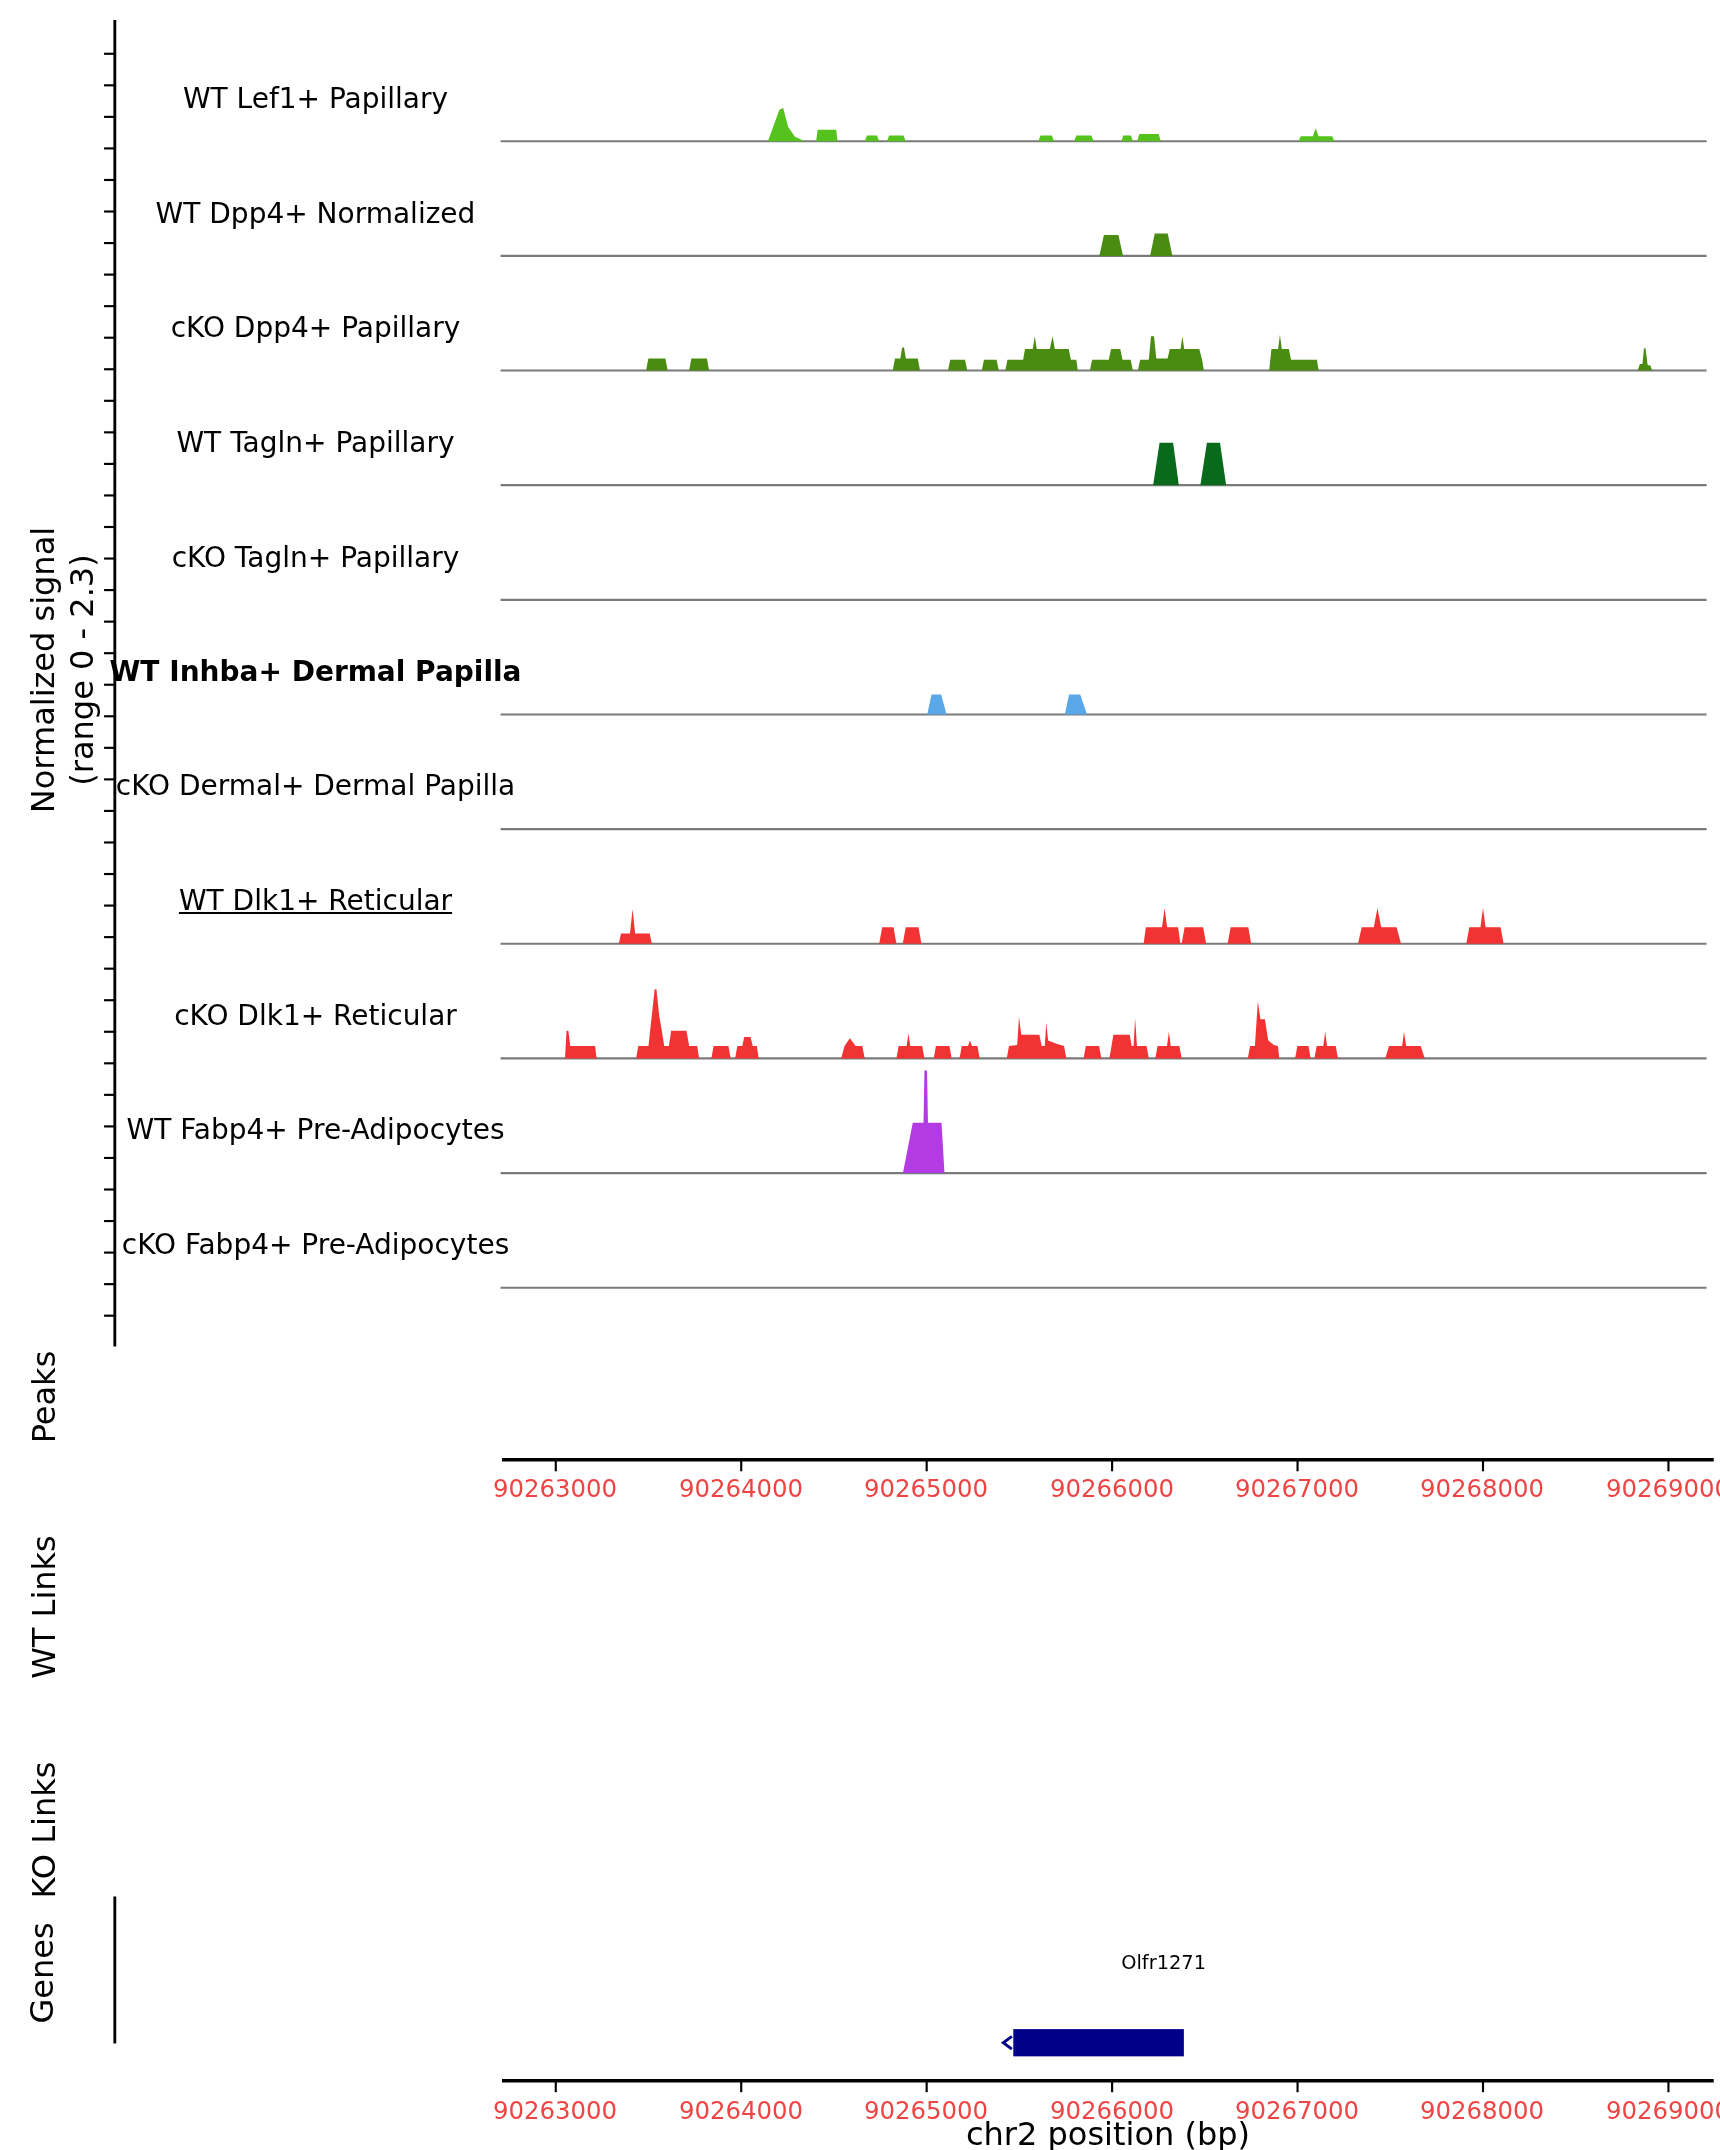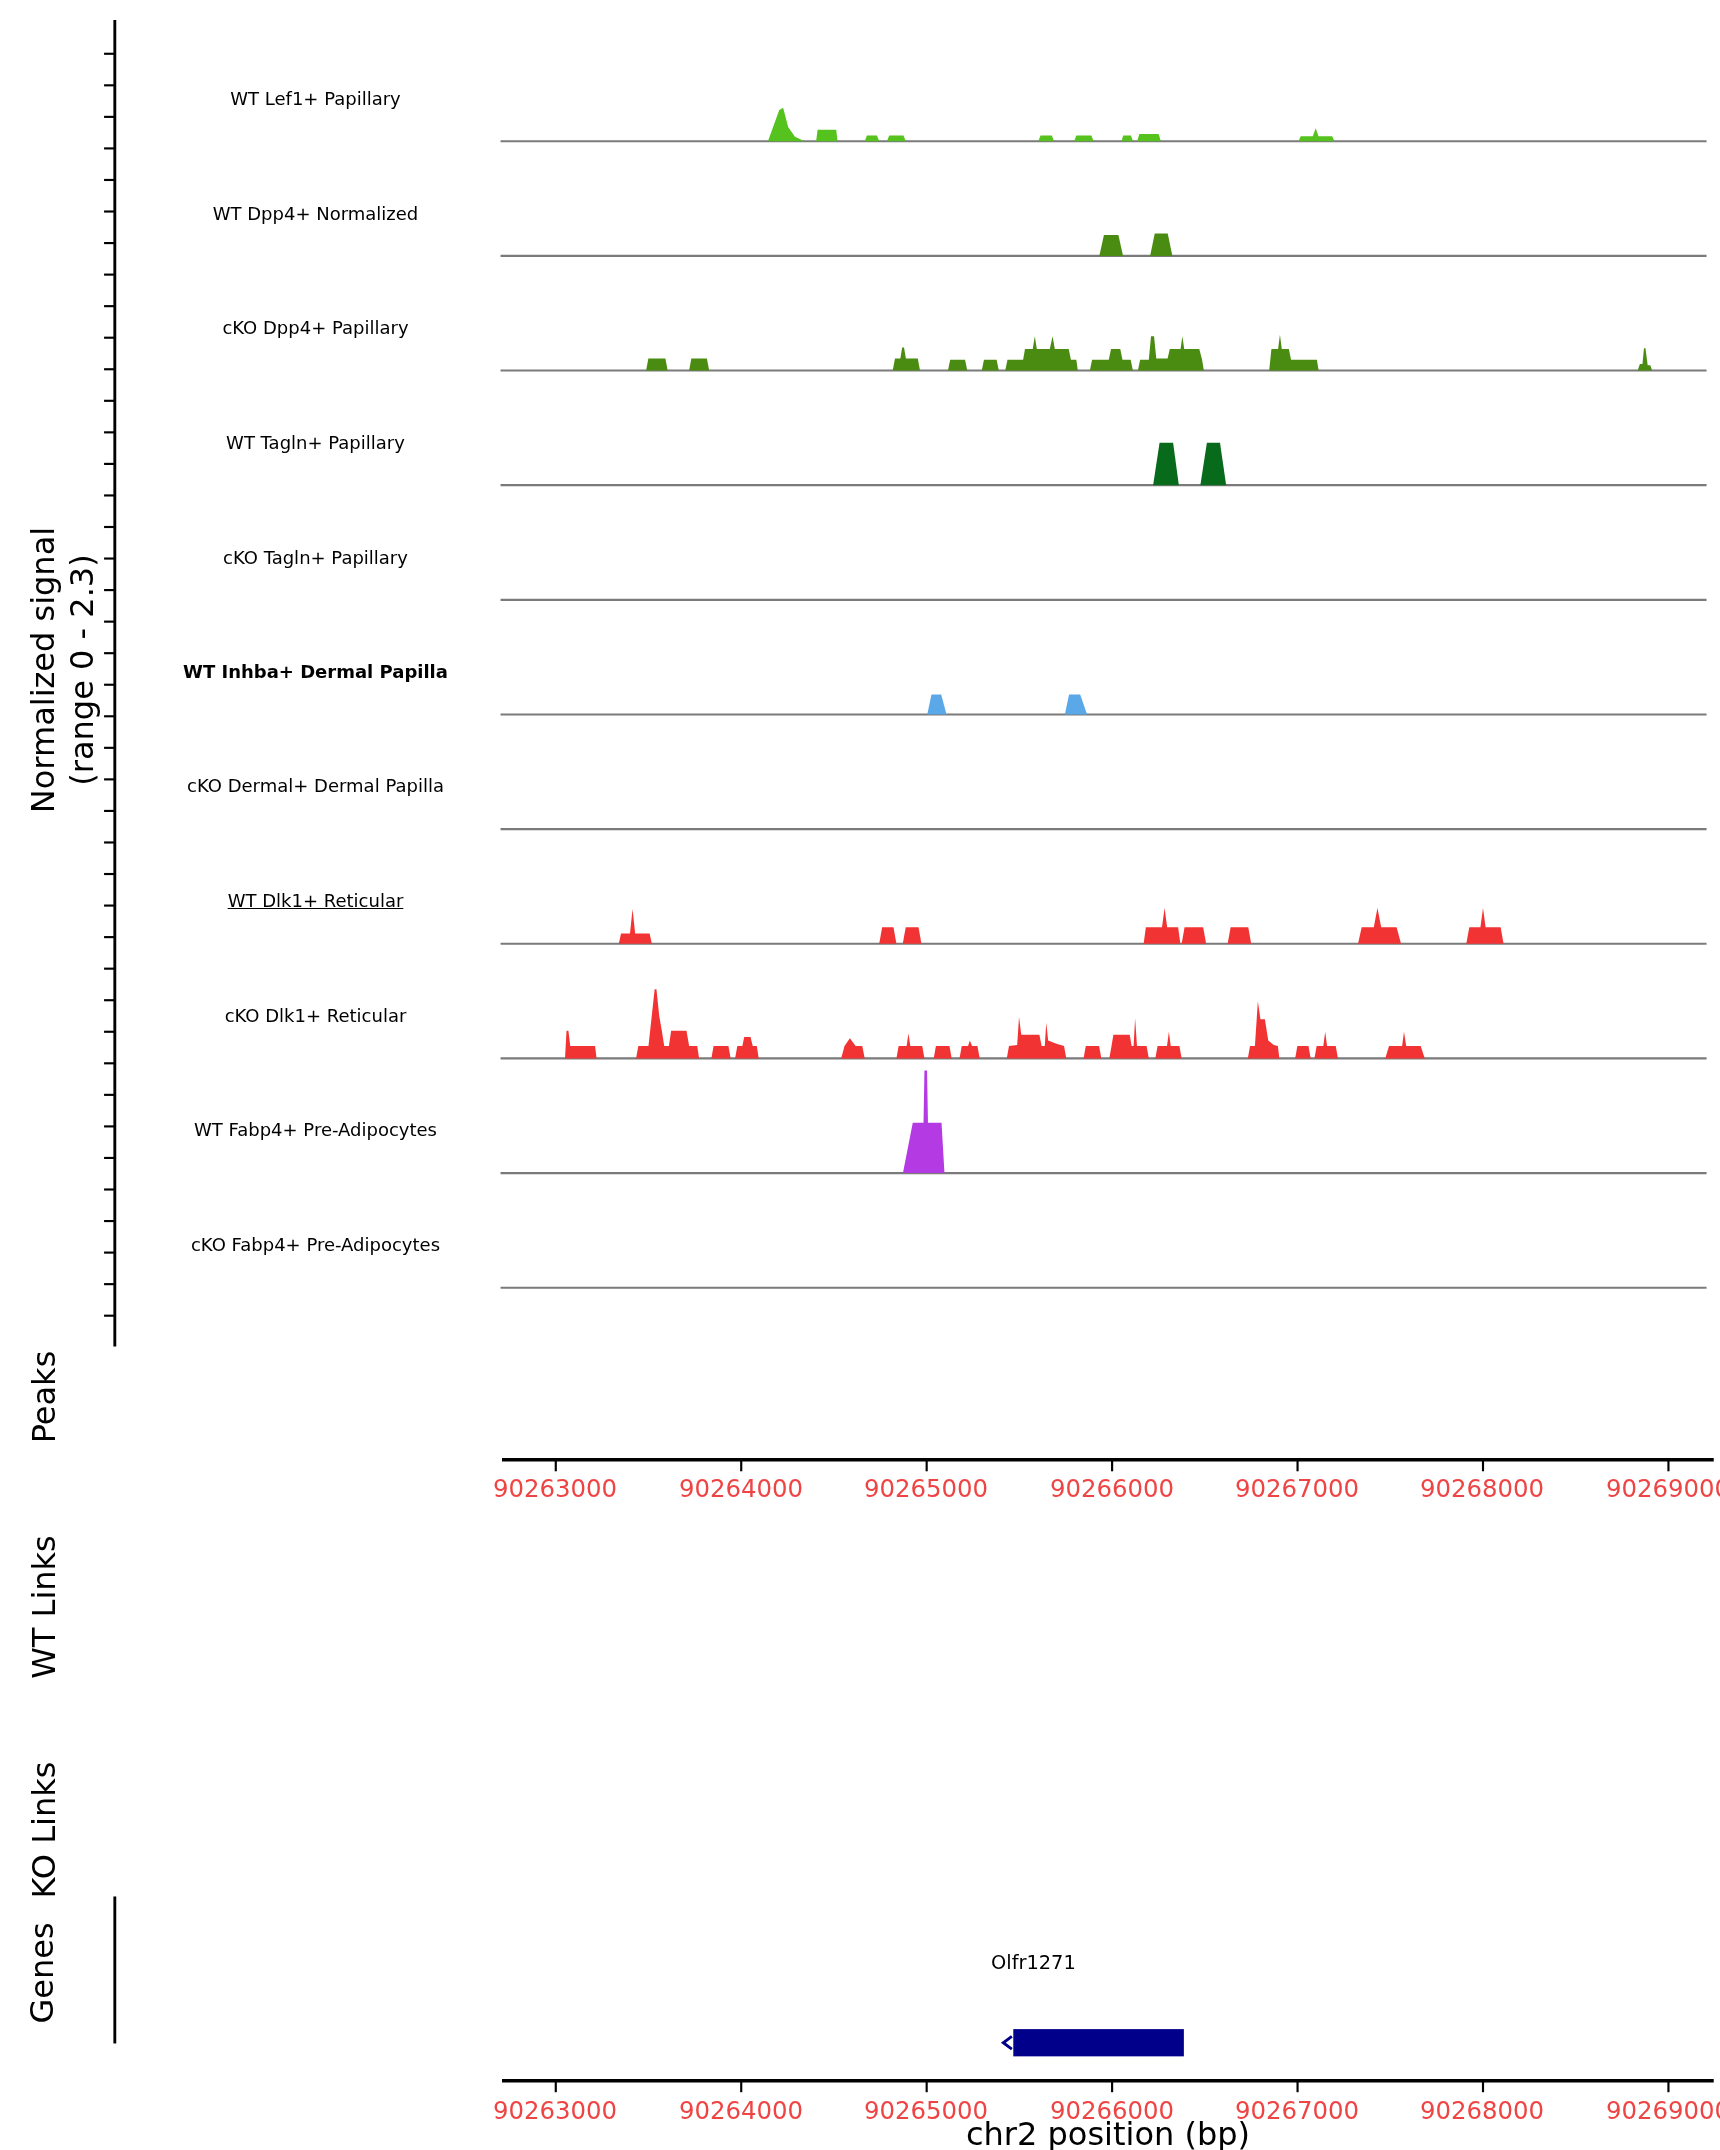--- a/index.html
+++ b/index.html
@@ -1,25 +1,25 @@
 <!DOCTYPE html>
 <html style="font-size:11.5px"><head>
 <meta charset="utf-8">
 <style>
   html,body{margin:0;padding:0;background:#fff;}
   .fig{position:relative;width:1721px;height:2151px;background:#fff;overflow:hidden;
        font-family:"DejaVu Sans","Liberation Sans",sans-serif;color:#000;}
   .fig svg{position:absolute;left:0;top:0;}
-  .tl{position:absolute;left:86px;width:459px;text-align:center;font-size:18px;line-height:30px;white-space:nowrap;}
+  .tl{position:absolute;left:86px;width:459px;text-align:center;font-size:28px;line-height:30px;white-space:nowrap;}
   .vlab{position:absolute;transform:translate(-50%,-50%) rotate(-90deg);white-space:nowrap;font-size:32px;}
   .ylab{position:absolute;transform:translate(-50%,-50%) rotate(-90deg);text-align:center;
         font-size:32px;line-height:39px;white-space:nowrap;}
   .xtick{position:absolute;width:186px;text-align:center;font-size:24.4px;color:#ef4444;white-space:nowrap;}
   .xlabel{position:absolute;left:821px;top:2115px;width:574px;text-align:center;font-size:32px;}
-  .gname{position:absolute;left:991px;top:1951px;width:215px;text-align:left;font-size:19.4px;}
+  .gname{position:absolute;left:991px;top:1951px;width:215px;text-align:right;font-size:19.4px;}
 </style>
 </head>
 <body>
 
 <div class="fig">
 
   <svg width="1721" height="2151" viewBox="0 0 2400 3000">
       <line x1="698" x2="2380" y1="197" y2="197" stroke="#7a7a7a" stroke-width="3"></line>
       <polygon points="1070.9,197.0 1086.7,153.5 1092.1,150.3 1099.1,177.1 1108.6,190.8 1122.1,197.0" fill="#55c21e"></polygon>
       <polygon points="1138.1,197.0 1140.2,180.8 1166.1,180.8 1168.1,197.0" fill="#55c21e"></polygon>

